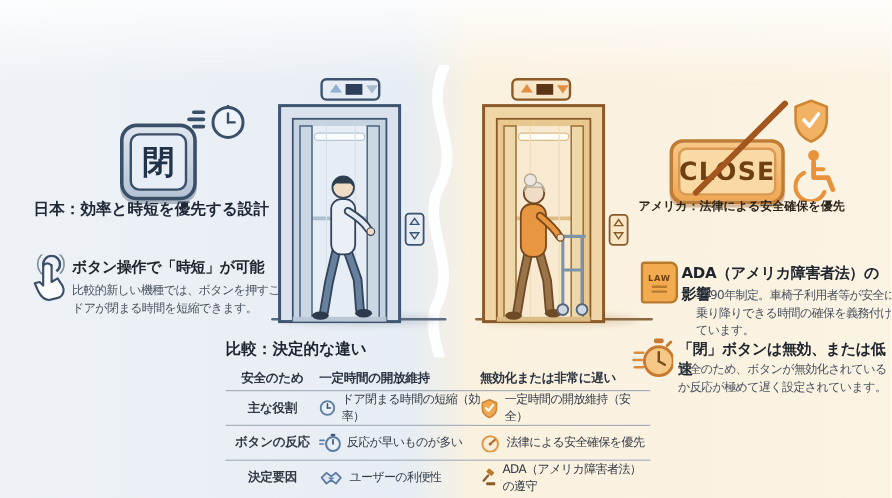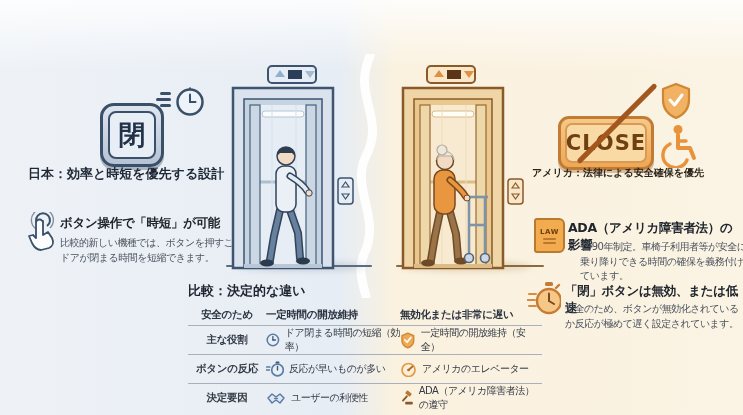--- a/index.html
+++ b/index.html
@@ -255,21 +255,21 @@
           <line x1="11.5" y1="9" x2="11.5" y2="5.5" stroke="#3c5878" stroke-width="1.4" stroke-linecap="round"></line>
         </svg>
         <span>反応が早いものが多い</span>
       </div>
       <div class="tcell">
         <svg width="17" height="15" viewBox="0 0 17 15">
           <circle cx="8.5" cy="8" r="6.5" fill="#fbeed6" stroke="#e09a4a" stroke-width="1.7"></circle>
           <line x1="8.5" y1="8" x2="12.5" y2="4.5" stroke="#b06a1f" stroke-width="1.7" stroke-linecap="round"></line>
           <circle cx="8.5" cy="8" r="1.3" fill="#b06a1f"></circle>
         </svg>
-        <span>アメリカのエレベーター</span>
+        <span>法律による安全確保を優先</span>
       </div>
     </div>
     <div class="tdiv"></div>
 
     <div class="trow">
       <div class="tlabel">決定要因</div>
       <div class="tcell">
         <svg width="20" height="15" viewBox="0 0 20 15">
           <path d="M2,7 L6,3 L10,6 L14,3 L18,7 L14,12 L10,9 L6,12 Z" fill="#dfe8f1" stroke="#5b7da3" stroke-width="1.5" stroke-linejoin="round"></path>
           <line x1="8" y1="7.5" x2="12" y2="7.5" stroke="#5b7da3" stroke-width="1.3"></line>

